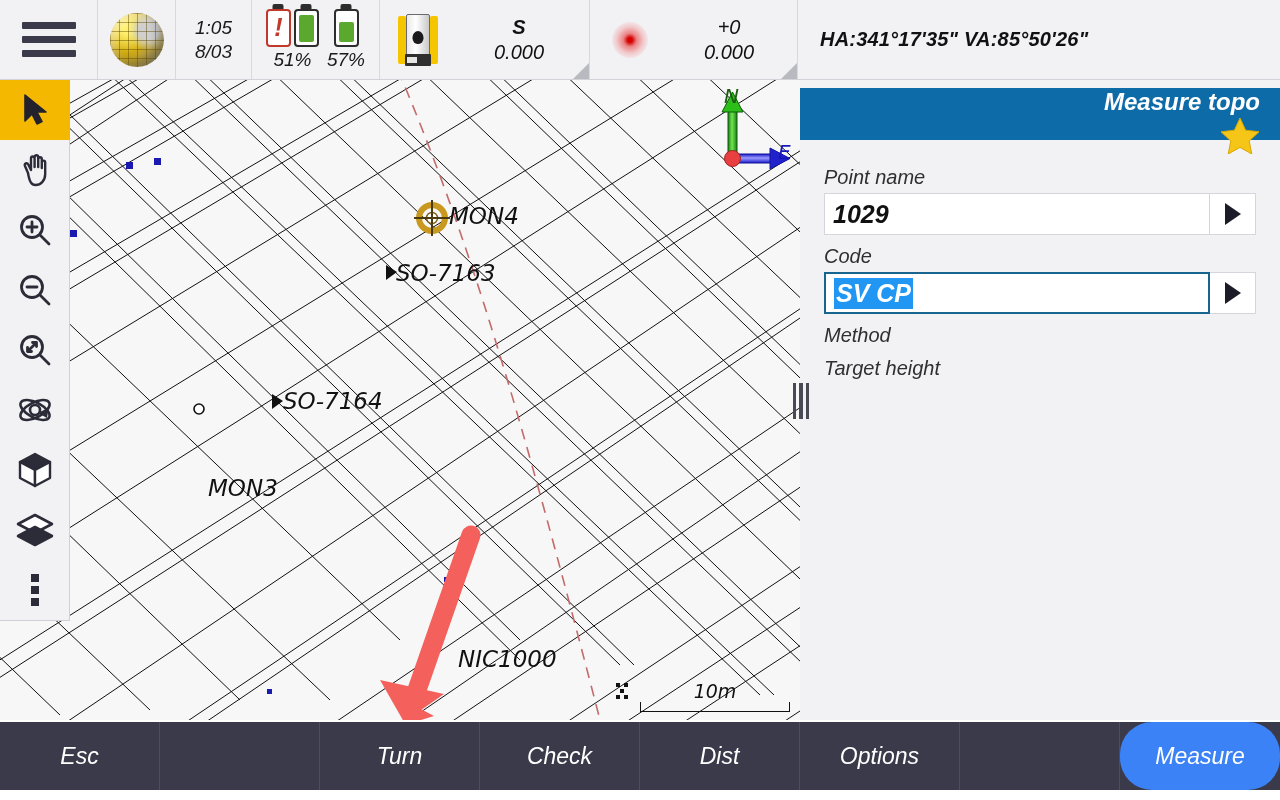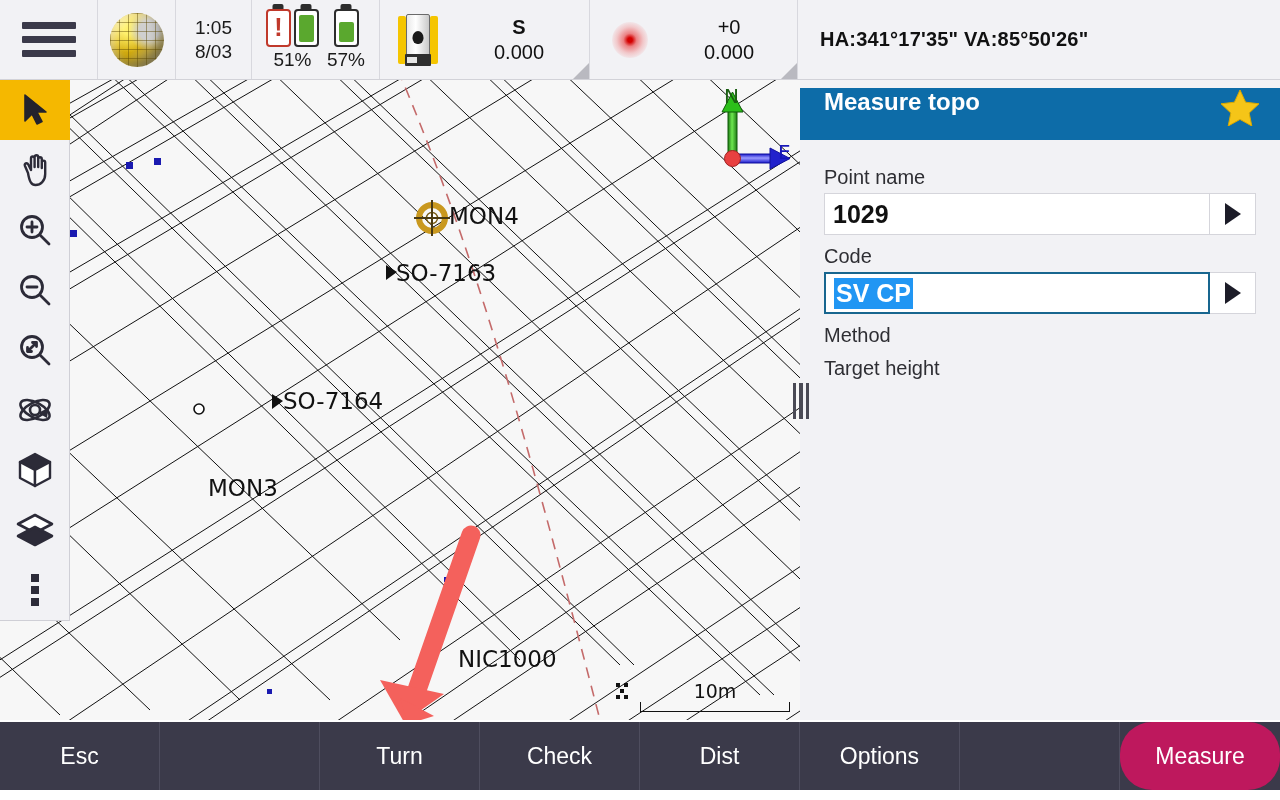--- a/index.html
+++ b/index.html
@@ -2,21 +2,21 @@
 <html><head>
 <meta charset="utf-8">
 <style>
   * { box-sizing: border-box; margin: 0; padding: 0; }
   html, body {
     width: 1280px; height: 800px;
     font-family: "Liberation Sans", sans-serif;
     background: #ffffff;
     overflow: hidden;
   }
-  #app { position: relative; width: 1280px; height: 800px; }
+  #app { position: relative; width: 1280px; height: 800px; font-style: italic; }
 
   
   .topbar {
     position: absolute; left: 0; top: 0; width: 1280px; height: 80px;
     background: #f2f2f5;
     border-bottom: 1px solid #d2d2d8;
     display: flex; align-items: stretch;
   }
   .tb-cell {
     display: flex; align-items: center; justify-content: center;
@@ -121,21 +121,21 @@
   .scalebar .bar { width: 150px; height: 10px; border: 1.5px solid #111; border-top: none; }
 
   
   .splitter { position: absolute; left: 790px; top: 380px; width: 22px; height: 42px; z-index: 7;
     display: flex; align-items: center; justify-content: center; gap: 3px; }
   .splitter i { display: block; width: 3.5px; height: 36px; background: #4a4a55; }
 
   
   .panel { position: absolute; left: 800px; top: 80px; width: 480px; height: 640px; background: #f2f2f5; }
   .panel-title { position: absolute; left: 0; top: 8px; width: 480px; height: 52px; background: #0d6ca8;
-    display: flex; align-items: flex-start; justify-content: space-between; padding: 0 20px 0 24px; }
+    display: flex; align-items: flex-end; justify-content: space-between; padding: 0 20px 0 24px; flex-direction: column; }
   .panel-title .t { color: #ffffff; font-size: 24px; font-weight: bold; }
   .panel-form { position: absolute; left: 0; top: 76px; width: 480px; padding: 0 24px; }
   .field-label { font-size: 20px; color: #2e2e33; margin: 10px 0 4px; }
   .field-row { display: flex; align-items: stretch; height: 42px; }
   .field-input { flex: 1; background: #ffffff; border: 1px solid #d5d5db; display: flex; align-items: center;
     padding: 0 8px; font-size: 25px; font-weight: bold; color: #111; }
   .field-input.focused { border: 2px solid #18668f; }
   .field-input .sel { background: #2196f3; color: #ffffff; padding: 1px 2px; }
   .field-btn { width: 46px; background: #ffffff; border: 1px solid #d5d5db; border-left: none;
     display: flex; align-items: center; justify-content: center; }
@@ -151,21 +151,21 @@
   .chev { width: 0; height: 0; border-style: solid; border-width: 13px 11px 0 11px;
     border-color: #1c1c28 transparent transparent transparent; }
 
   .th-row { width: 100%; }
 
   
   .bottombar { position: absolute; left: 0; top: 722px; width: 1280px; height: 68px; background: #3b3a4a; display: flex; }
   .bb { display: flex; align-items: center; justify-content: center; color: #ffffff; font-size: 23px;
     border-right: 1px solid #4e4d5e; }
   .bb:last-child { border-right: none; }
-  .bb.primary { background: #be185d; border-radius: 32px; }
+  .bb.primary { background: #3b82f6; border-radius: 32px; }
 </style>
 </head>
 <body>
 
 <div id="app">
 
   <div class="topbar">
 
     <div class="tb-cell hamburger">
       <span class="bars">

